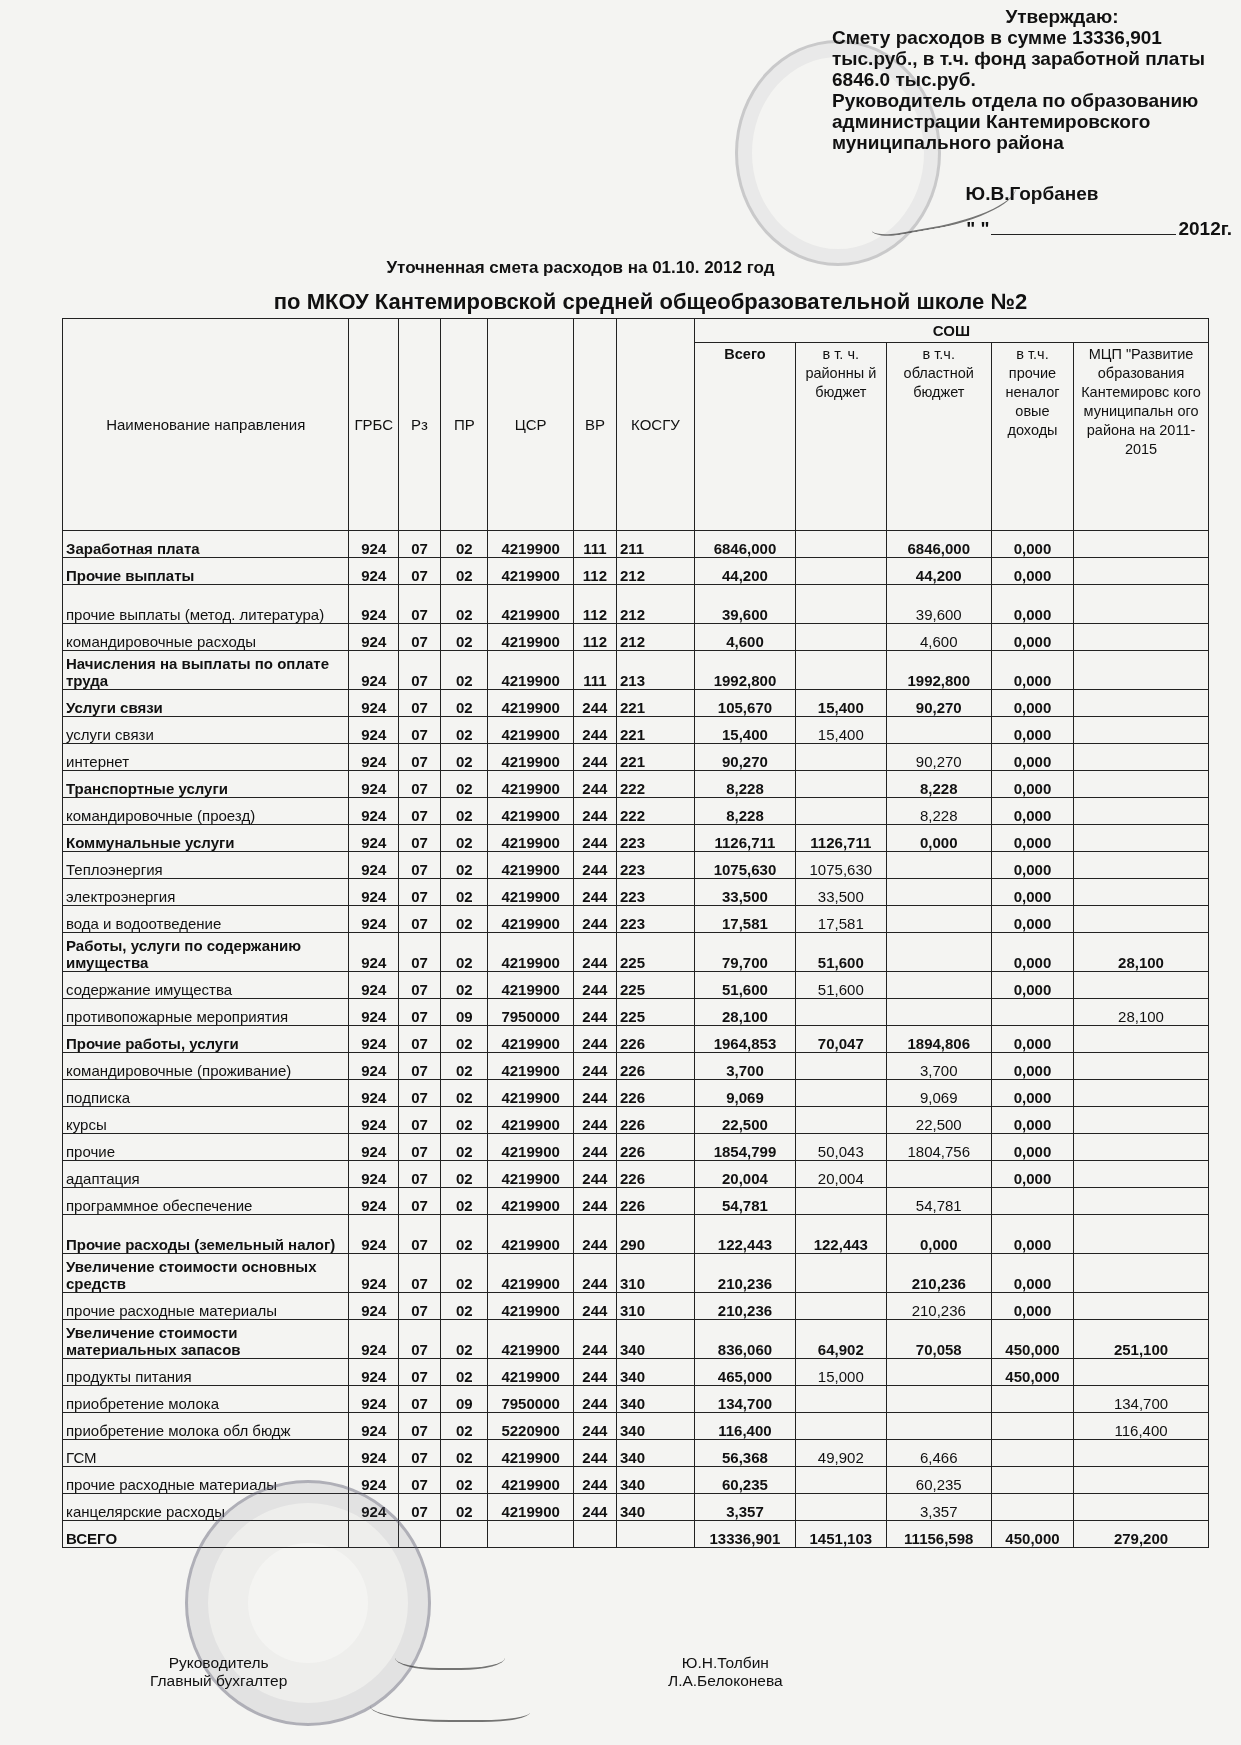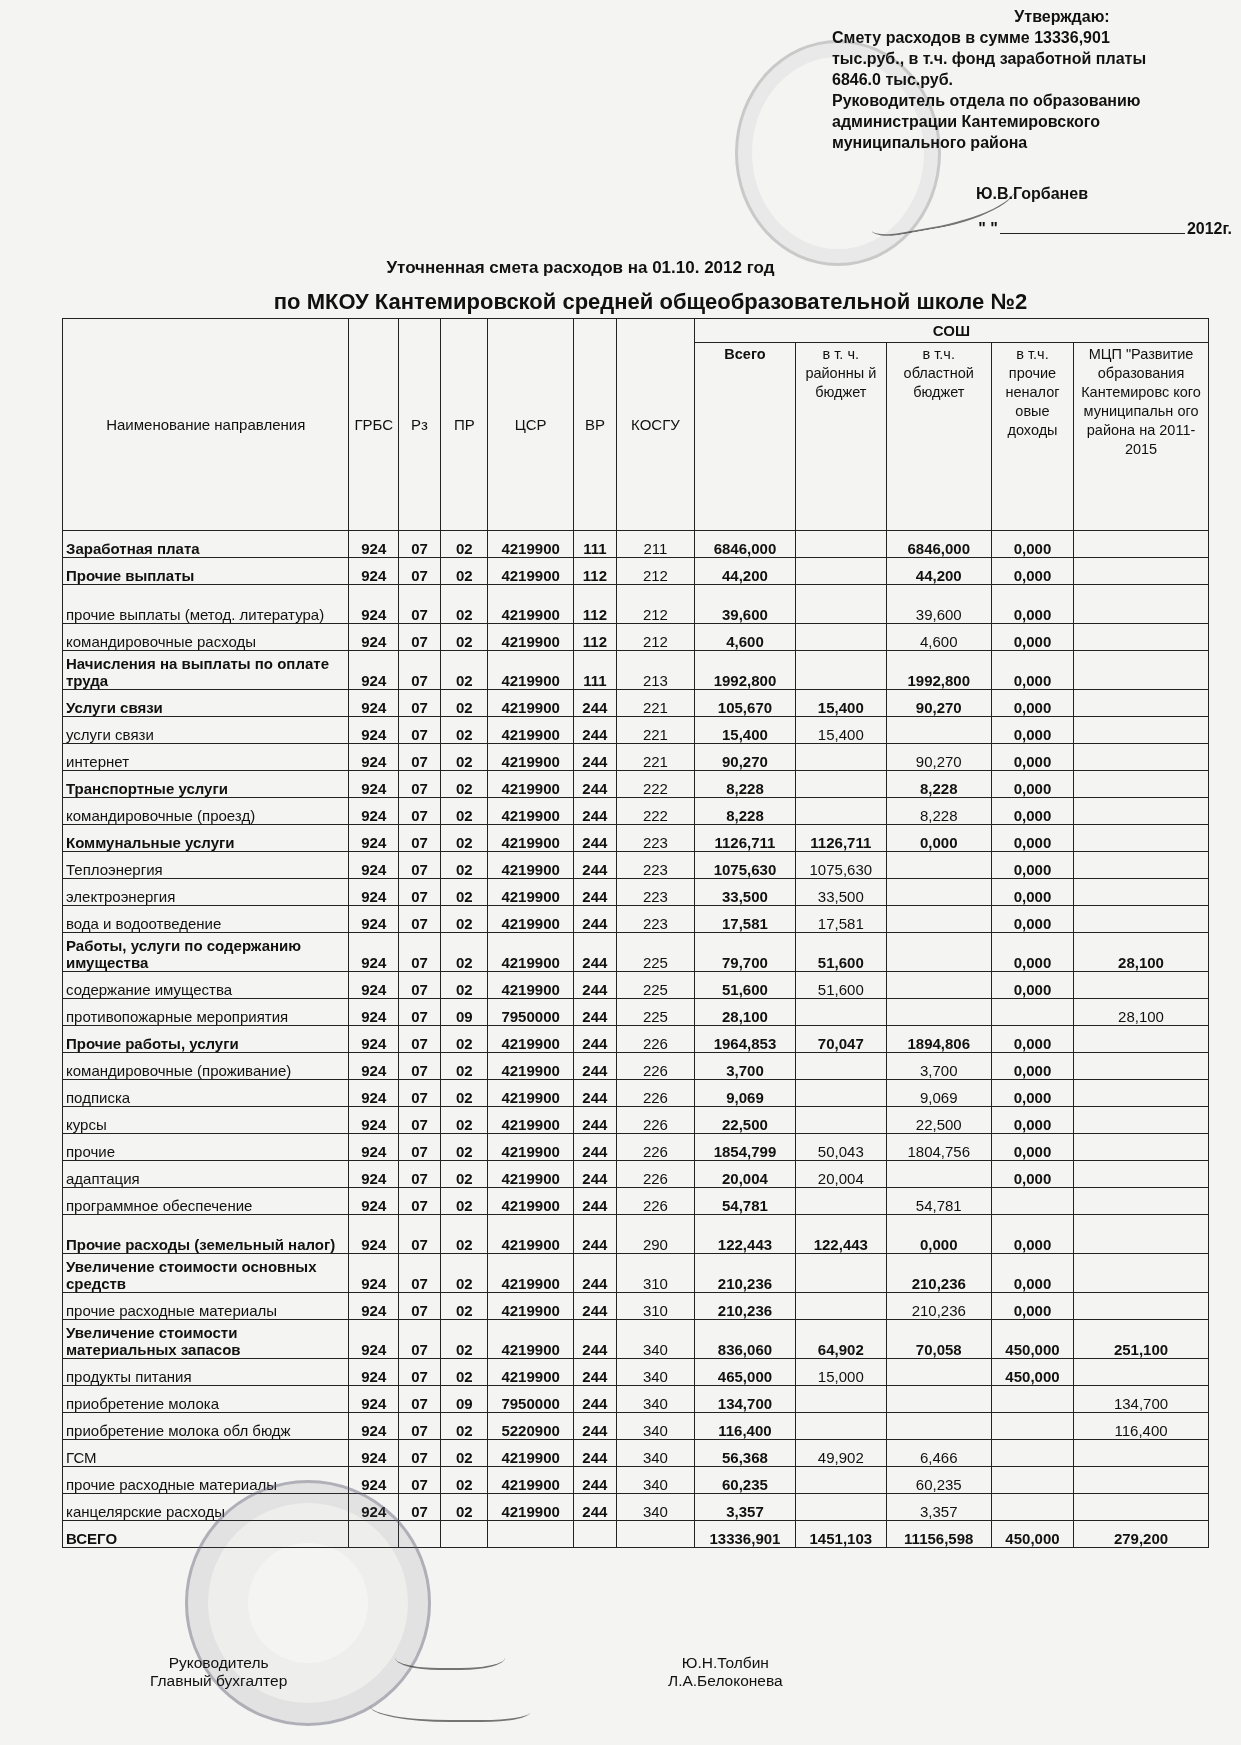--- a/index.html
+++ b/index.html
@@ -2,21 +2,21 @@
 <html><head>
 <meta charset="utf-8">
 <style>
   html, body { margin: 0; padding: 0; }
   body {
     width: 1241px; height: 1745px; background: #f4f4f2; position: relative;
     font-family: "Liberation Sans", sans-serif; color: #111; overflow: hidden;
   }
   .approve {
     position: absolute; left: 832px; top: 6px; width: 400px;
-    font-size: 16px; font-weight: bold; line-height: 21px;
+    font-size: 19px; font-weight: bold; line-height: 21px;
   }
   .approve .head { text-align: center; padding-left: 60px; }
   .approve .signer { text-align: center; margin-top: 30px; padding-right: 0; }
   .approve .date { text-align: right; margin-top: 14px; }
   .approve .date .line { display: inline-block; width: 185px; border-bottom: 1.5px solid #222; margin: 0 2px; height: 14px; }
   .stamp-top {
     position: absolute; left: 735px; top: 40px; width: 200px; height: 220px;
     border-radius: 50%; border: 3px solid rgba(120,120,130,0.35);
     box-shadow: inset 0 0 0 14px rgba(120,120,130,0.08);
   }
@@ -34,21 +34,21 @@
   }
   table.est td, table.est th {
     border: 1.5px solid #222; padding: 0 3px; vertical-align: bottom;
     white-space: nowrap; overflow: hidden;
   }
   table.est th { font-weight: normal; vertical-align: middle; text-align: center; }
   table.est th.sub { vertical-align: top; line-height: 19px; white-space: normal; font-size: 14.5px; padding-top: 2px; }
   table.est th.bold { font-weight: bold; }
   td.name { text-align: left; white-space: normal !important; line-height: 17px; }
   td.c { text-align: center; font-weight: bold; }
-  td.cn { text-align: center; font-weight: normal; }
+  td.cn { text-align: left; font-weight: bold; }
   td.num { text-align: center; }
   .b { font-weight: bold; }
   tr.r1 td { height: 26px; }
   tr.r2 td { height: 38px; }
 
   .footer {
     position: absolute; top: 1654px; font-size: 15.5px; line-height: 18px;
   }
   .stamp-bottom {
     position: absolute; left: 185px; top: 1480px; width: 240px; height: 240px;

